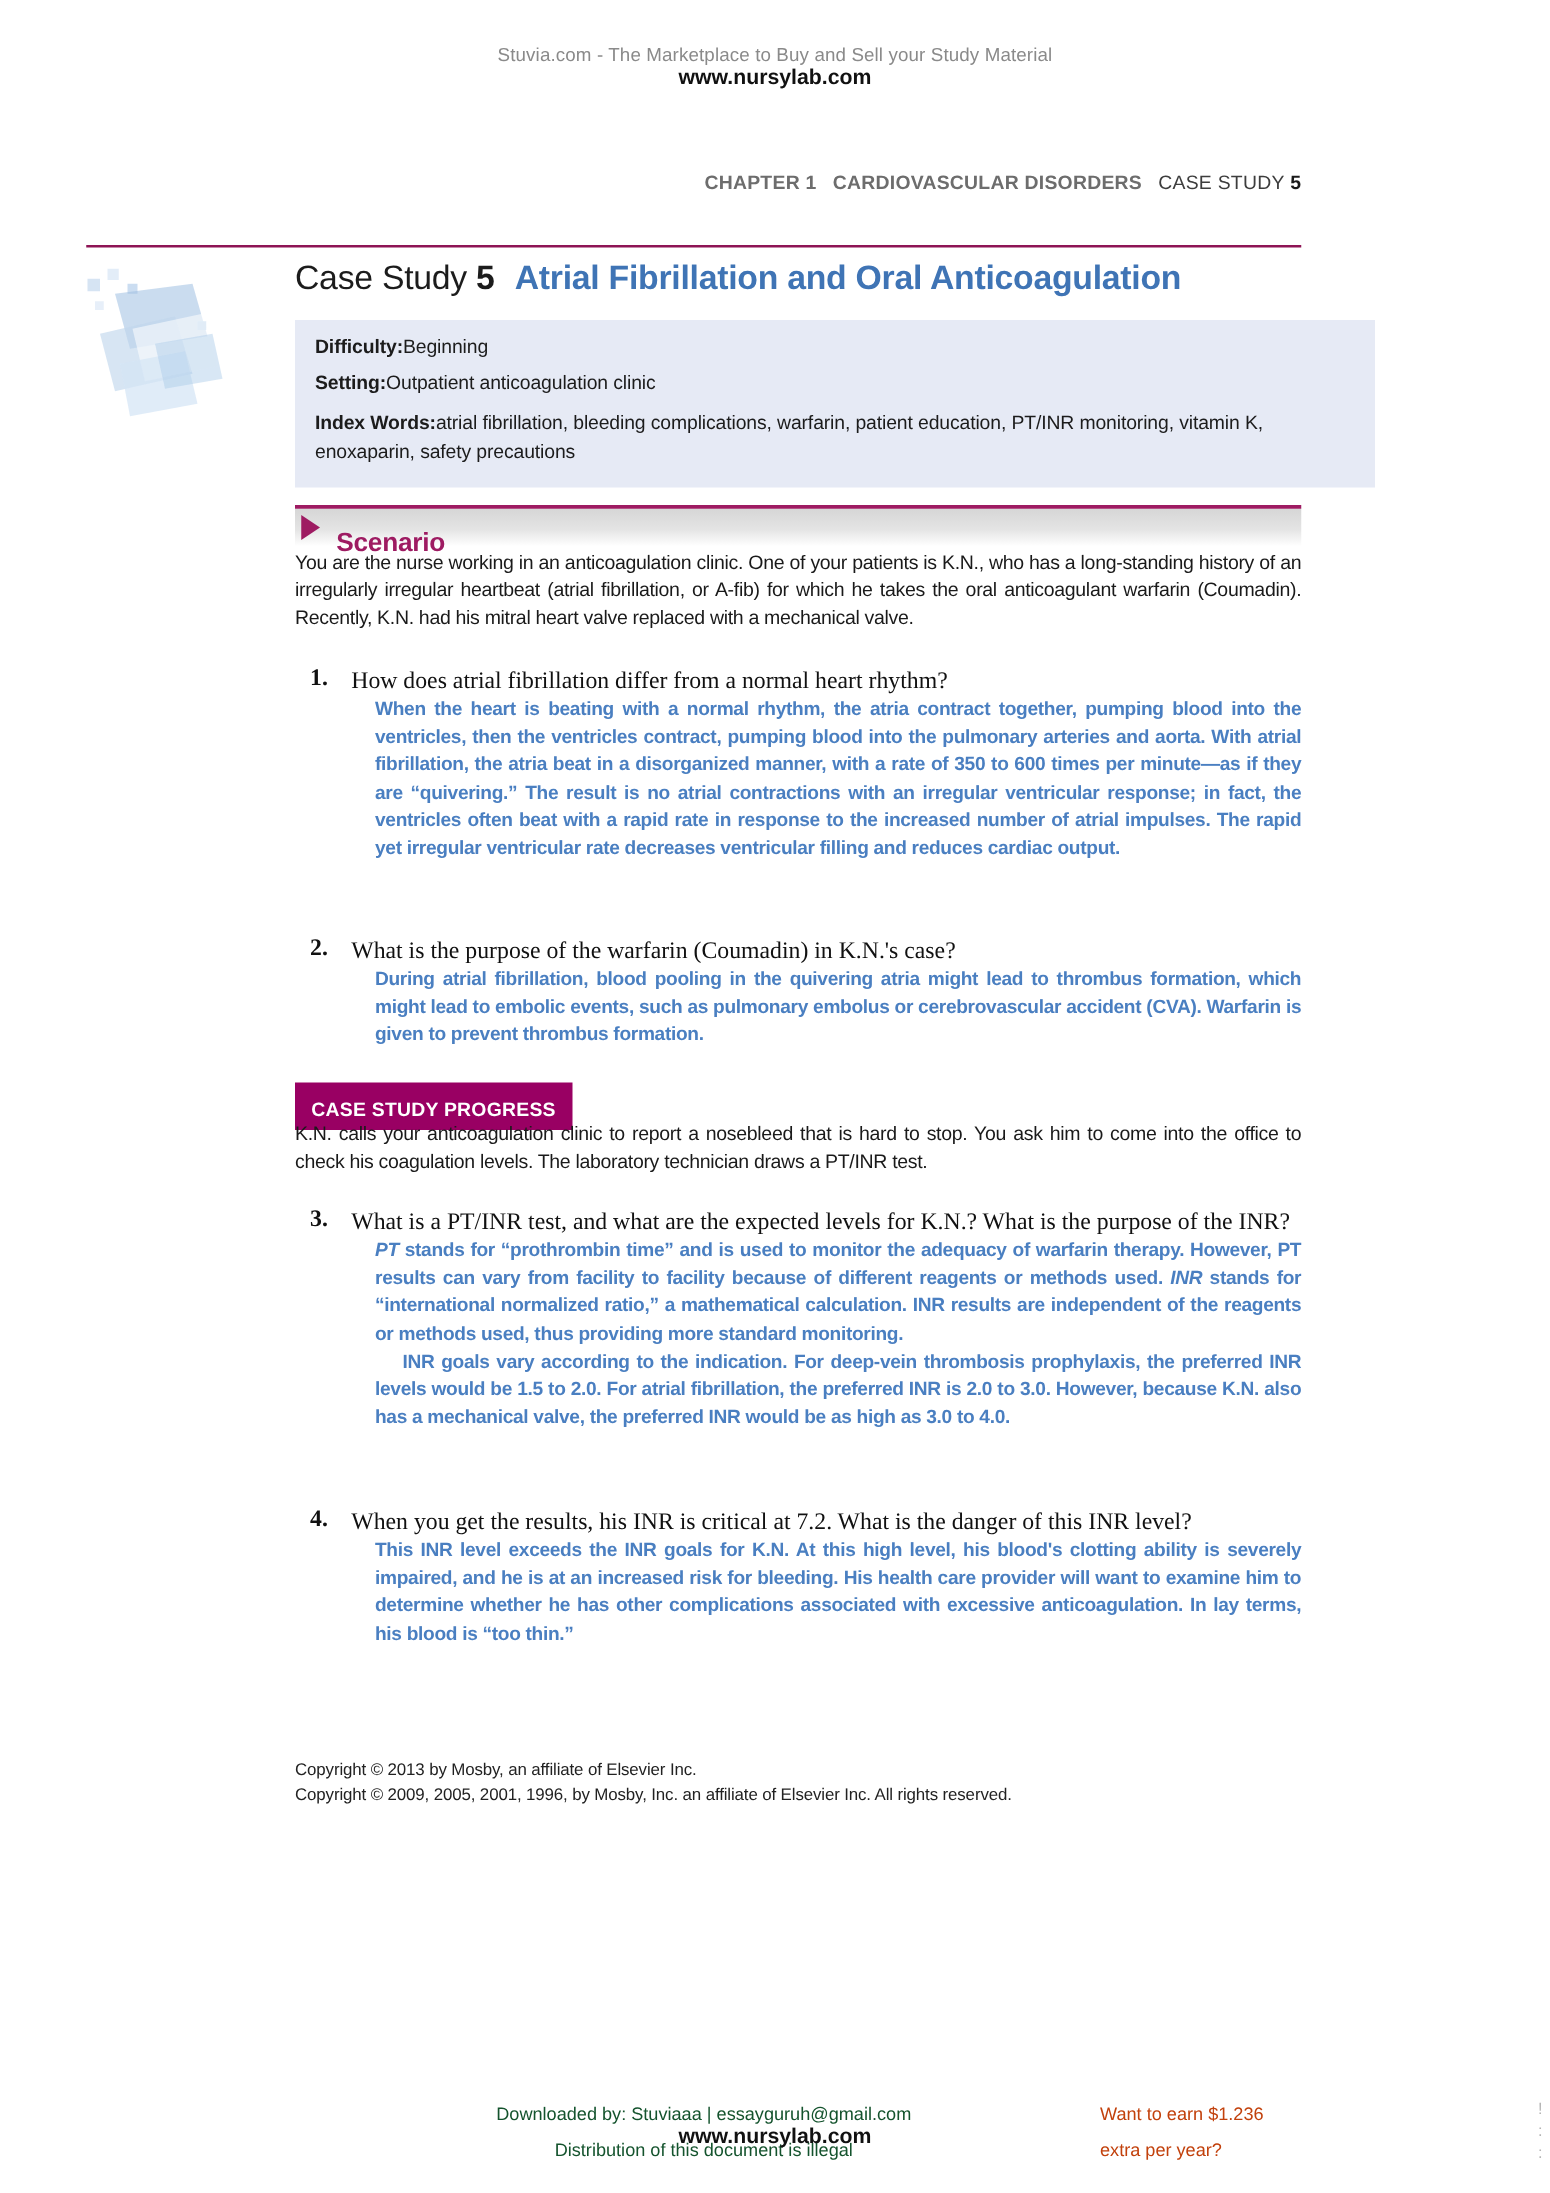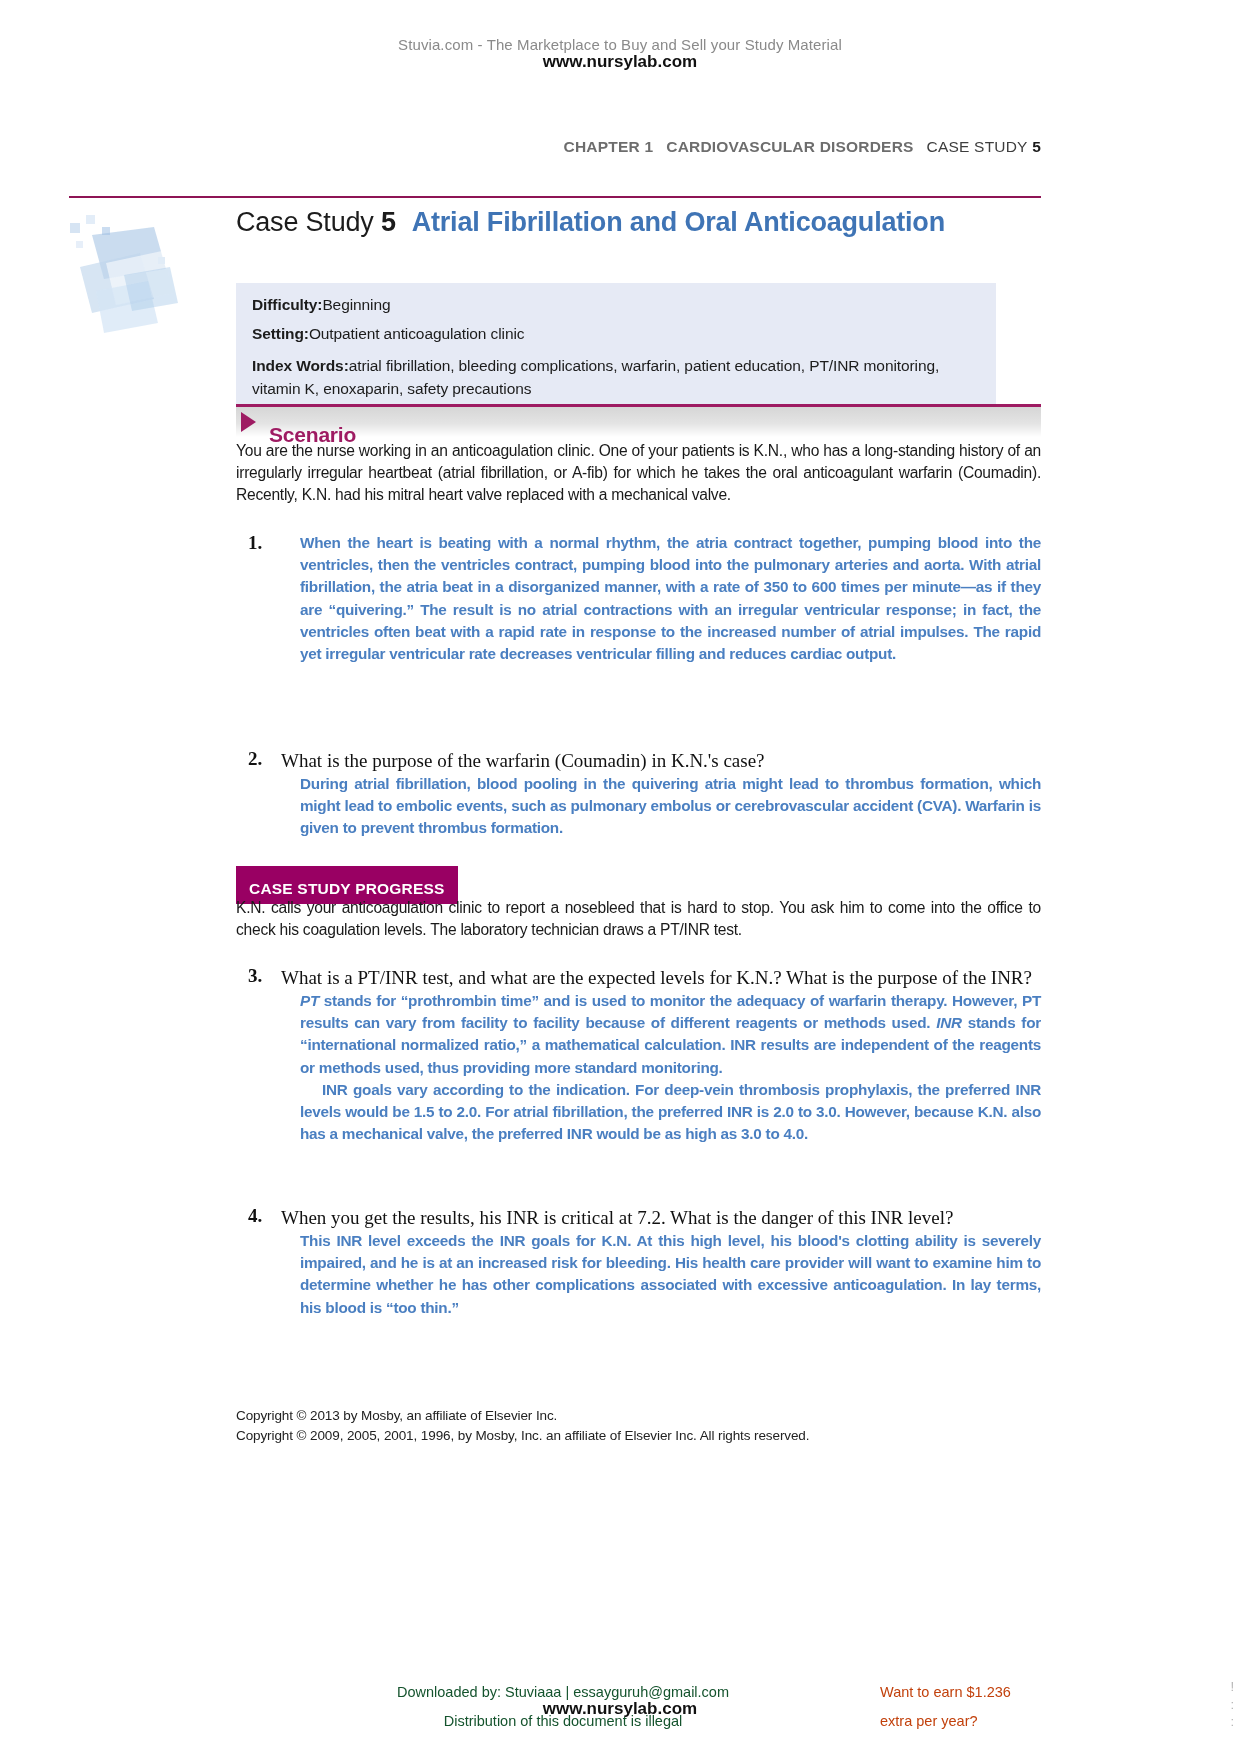--- a/index.html
+++ b/index.html
@@ -107,25 +107,24 @@
     color: #3f74b5;
     letter-spacing: -0.2px;
     margin-left: 16px;
   }
 
   
   .infobox {
     position: absolute;
     left: 236px;
     top: 256px;
-    width: 760px;
+    width: 864px;
     background: #e6eaf5;
     padding: 14px 16px 16px 16px;
     box-sizing: border-box;
-    margin-top: 27px;
   }
   .infobox .line {
     font-size: 15.5px;
     color: #1c1c1c;
     line-height: 1.0;
     margin-bottom: 13px;
     letter-spacing: -0.1px;
   }
   .infobox .line:last-child { margin-bottom: 0; line-height: 1.5; }
   .infobox .lab { font-weight: bold; }
@@ -324,20 +323,21 @@
 
   <div class="scenario-head">
     <div class="scenario-tri"></div>
     <div class="scenario-title">Scenario</div>
   </div>
 
   <div class="body-para" style="top:440px;">You are the nurse working in an anticoagulation clinic. One of your patients is K.N., who has a long-standing history of an irregularly irregular heartbeat (atrial fibrillation, or A-fib) for which he takes the oral anticoagulant warfarin (Coumadin). Recently, K.N. had his mitral heart valve replaced with a mechanical valve.</div>
 
   <div class="qitem" style="top:532px;">
     <div class="qnum">1.</div>
+    <div class="qtext">How does atrial fibrillation differ from a normal heart rhythm?</div>
     <div class="atext">When the heart is beating with a normal rhythm, the atria contract together, pumping blood into the ventricles, then the ventricles contract, pumping blood into the pulmonary arteries and aorta. With atrial fibrillation, the atria beat in a disorganized manner, with a rate of 350 to 600 times per minute—as if they are “quivering.” The result is no atrial contractions with an irregular ventricular response; in fact, the ventricles often beat with a rapid rate in response to the increased number of atrial impulses. The rapid yet irregular ventricular rate decreases ventricular filling and reduces cardiac output.</div>
   </div>
 
   <div class="qitem" style="top:748px;">
     <div class="qnum">2.</div>
     <div class="qtext">What is the purpose of the warfarin (Coumadin) in K.N.'s case?</div>
     <div class="atext">During atrial fibrillation, blood pooling in the quivering atria might lead to thrombus formation, which might lead to embolic events, such as pulmonary embolus or cerebrovascular accident (CVA). Warfarin is given to prevent thrombus formation.</div>
   </div>
 
   <div class="progress-badge">CASE STUDY PROGRESS</div>

